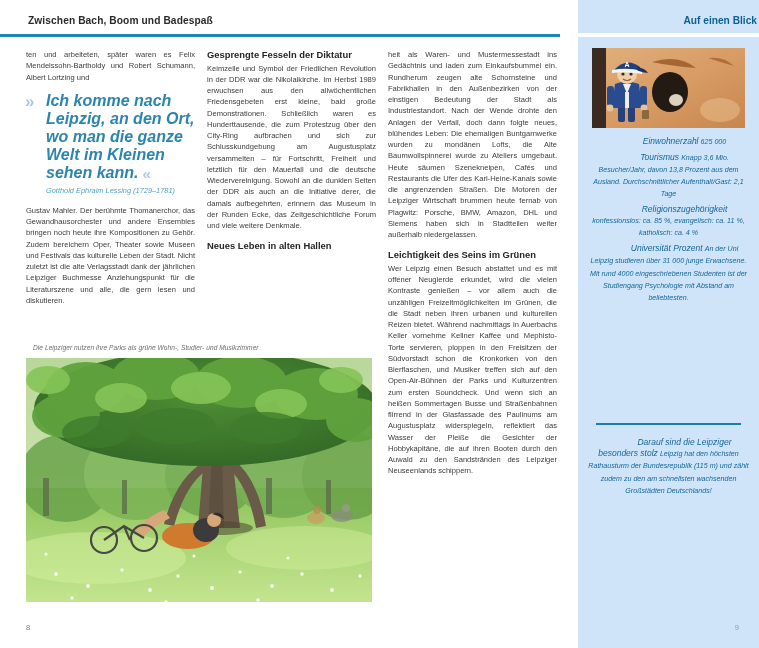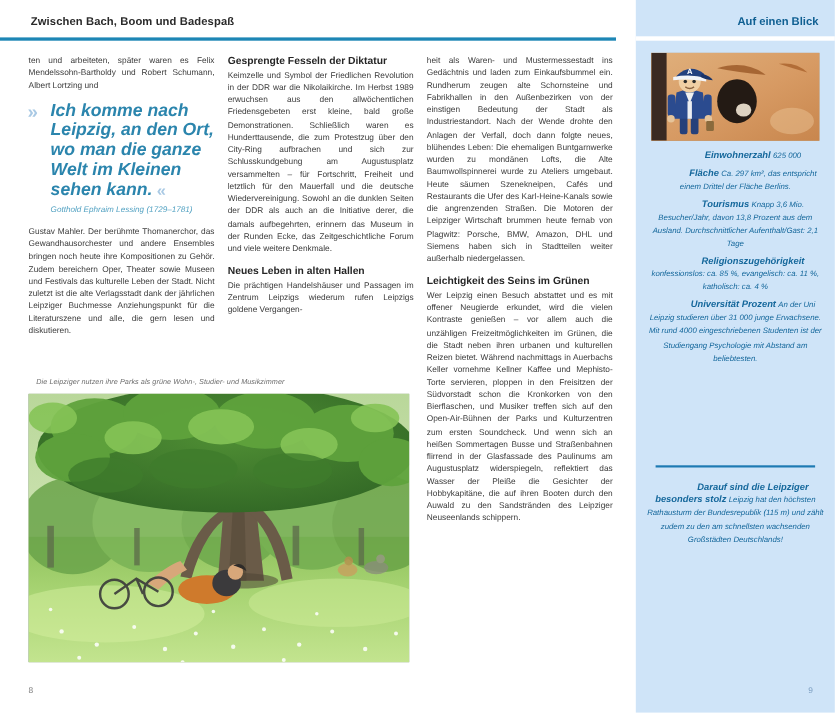--- a/index.html
+++ b/index.html
@@ -152,21 +152,21 @@
   
   .page-right {
     position: relative;
     width: 181px;
     height: 648px;
     background: #cfe4f8;
     box-sizing: border-box;
   }
   .sb-head {
     position: absolute;
-    right: 15px;
+    right: 2px;
     top: 15px;
     font-size: 10.2px;
     font-weight: bold;
     color: #0f5f92;
   }
   .sb-head-rule {
     position: absolute;
     left: 0;
     top: 33px;
     width: 181px;
@@ -190,21 +190,21 @@
     top: 136px;
     width: 161px;
     text-align: center;
     font-size: 7.5px;
     line-height: 11.2px;
     color: #14679b;
   }
   .fact { margin-bottom: 3.5px; }
   .fact-label {
     font-style: italic;
-    font-weight: bold;
+    font-weight: normal;
     font-size: 8.5px;
     margin-left: 32px;
   }
   .fact-value {
     font-style: italic;
     font-size: 7.1px;
   }
 
   .sb-divider {
     position: absolute;
@@ -255,21 +255,20 @@
           <div class="pq-attrib">Gotthold Ephraim Lessing (1729–1781)</div>
         </div>
 
         <p class="body-text">Gustav Mahler. Der berühmte Thomanerchor, das Gewandhausorchester und andere Ensembles bringen noch heute ihre Kompositionen zu Gehör. Zudem bereichern Oper, Theater sowie Museen und Festivals das kulturelle Leben der Stadt. Nicht zuletzt ist die alte Verlagsstadt dank der jährlichen Leipziger Buchmesse Anziehungspunkt für die Literaturszene und alle, die gern lesen und diskutieren.</p>
       </div>
 
       <div class="col">
         <h2 class="sec-head">Gesprengte Fesseln der Diktatur</h2>
         <p class="body-text">Keimzelle und Symbol der Friedlichen Revolution in der DDR war die Nikolaikirche. Im Herbst 1989 erwuchsen aus den allwöchentlichen Friedensgebeten erst kleine, bald große Demonstrationen. Schließlich waren es Hunderttausende, die zum Protestzug über den City-Ring aufbrachen und sich zur Schlusskundgebung am Augustusplatz versammelten – für Fortschritt, Freiheit und letztlich für den Mauerfall und die deutsche Wiedervereinigung. Sowohl an die dunklen Seiten der DDR als auch an die Initiative derer, die damals aufbegehrten, erinnern das Museum in der Runden Ecke, das Zeitgeschichtliche Forum und viele weitere Denkmale.</p>
         <h2 class="sec-head spaced">Neues Leben in alten Hallen</h2>
-        <p class="body-text">Die prächtigen Handelshäuser und Passagen im Zentrum Leipzigs wiederum rufen Leipzigs goldene Vergangen-</p>
       </div>
 
       <div class="col">
         <p class="body-text">heit als Waren- und Mustermessestadt ins Gedächtnis und laden zum Einkaufsbummel ein. Rundherum zeugen alte Schornsteine und Fabrikhallen in den Außenbezirken von der einstigen Bedeutung der Stadt als Industriestandort. Nach der Wende drohte den Anlagen der Verfall, doch dann folgte neues, blühendes Leben: Die ehemaligen Buntgarnwerke wurden zu mondänen Lofts, die Alte Baumwollspinnerei wurde zu Ateliers umgebaut. Heute säumen Szenekneipen, Cafés und Restaurants die Ufer des Karl-Heine-Kanals sowie die angrenzenden Straßen. Die Motoren der Leipziger Wirtschaft brummen heute fernab von Plagwitz: Porsche, BMW, Amazon, DHL und Siemens haben sich in Stadtteilen weiter außerhalb niedergelassen.</p>
         <h2 class="sec-head spaced">Leichtigkeit des Seins im Grünen</h2>
         <p class="body-text">Wer Leipzig einen Besuch abstattet und es mit offener Neugierde erkundet, wird die vielen Kontraste genießen – vor allem auch die unzähligen Freizeitmöglichkeiten im Grünen, die die Stadt neben ihren urbanen und kulturellen Reizen bietet. Während nachmittags in Auerbachs Keller vornehme Kellner Kaffee und Mephisto-Torte servieren, ploppen in den Freisitzen der Südvorstadt schon die Kronkorken von den Bierflaschen, und Musiker treffen sich auf den Open-Air-Bühnen der Parks und Kulturzentren zum ersten Soundcheck. Und wenn sich an heißen Sommertagen Busse und Straßenbahnen flirrend in der Glasfassade des Paulinums am Augustusplatz widerspiegeln, reflektiert das Wasser der Pleiße die Gesichter der Hobbykapitäne, die auf ihren Booten durch den Auwald zu den Sandstränden des Leipziger Neuseenlands schippern.</p>
       </div>
     </div>
 
     <div class="photo-caption">Die Leipziger nutzen ihre Parks als grüne Wohn-, Studier- und Musikzimmer</div>
@@ -438,24 +437,20 @@
         </g>
       </svg>
     </div>
 
     <div class="facts">
       <div class="fact">
         <span class="fact-label">Einwohnerzahl</span>
         <span class="fact-value">625 000</span>
       </div>
       <div class="fact">
-        <span class="fact-label">Fläche</span>
-        <span class="fact-value">Ca. 297 km², das entspricht einem Drittel der Fläche Berlins.</span>
-      </div>
-      <div class="fact">
         <span class="fact-label">Tourismus</span>
         <span class="fact-value">Knapp 3,6 Mio. Besucher/Jahr, davon 13,8 Prozent aus dem Ausland. Durchschnittlicher Aufenthalt/Gast: 2,1 Tage</span>
       </div>
       <div class="fact">
         <span class="fact-label">Religionszugehörigkeit</span>
         <span class="fact-value">konfessionslos: ca. 85 %, evangelisch: ca. 11 %, katholisch: ca. 4 %</span>
       </div>
       <div class="fact">
         <span class="fact-label">Universität Prozent</span>
         <span class="fact-value">An der Uni Leipzig studieren über 31 000 junge Erwachsene. Mit rund 4000 eingeschriebenen Studenten ist der Studiengang Psychologie mit Abstand am beliebtesten.</span>

